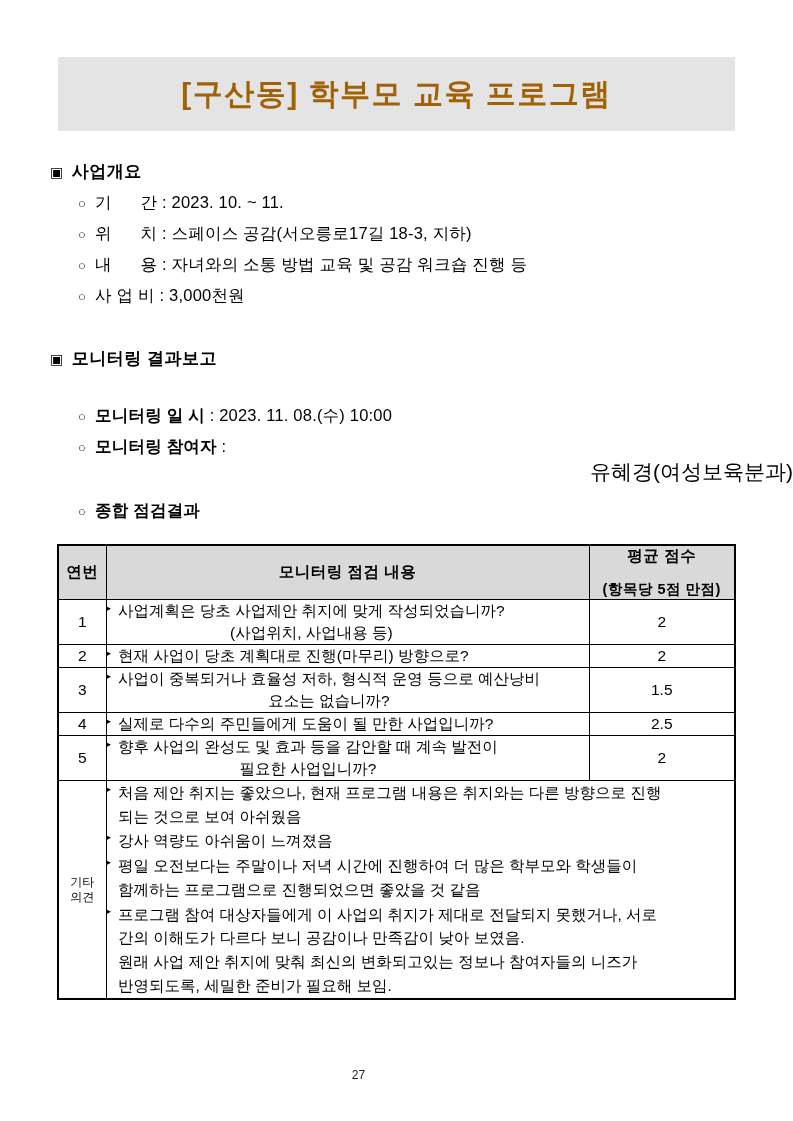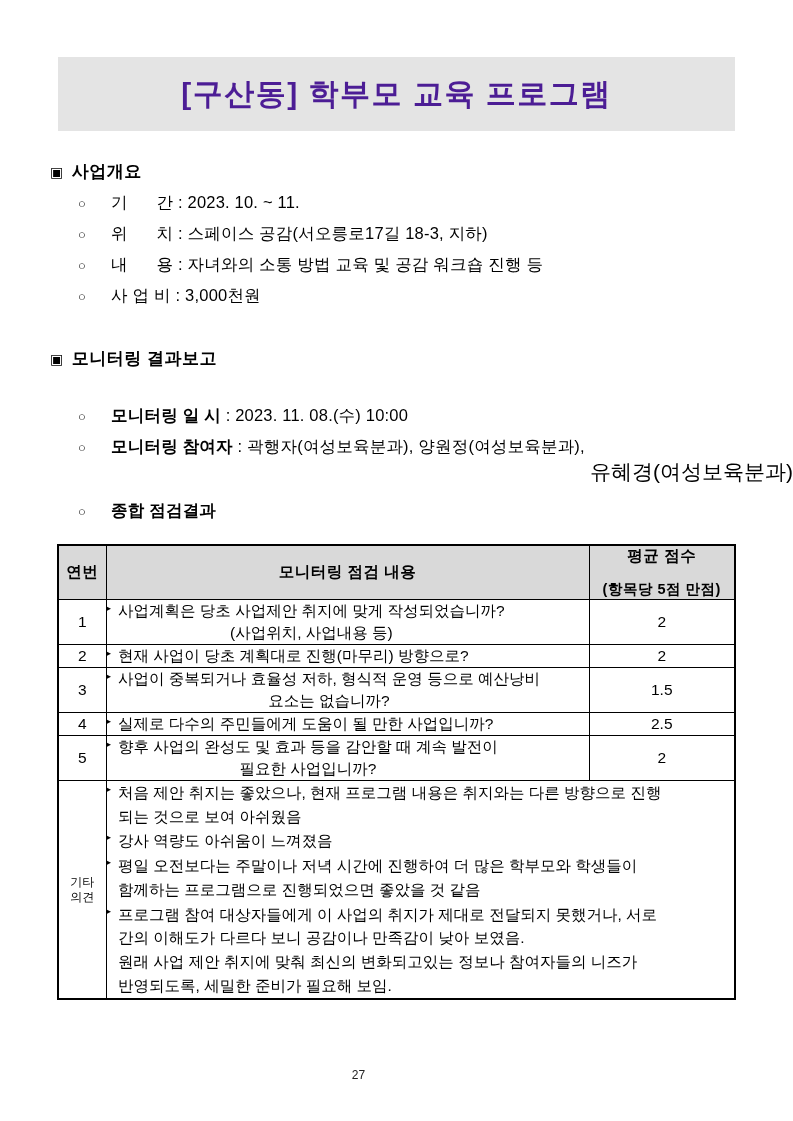--- a/index.html
+++ b/index.html
@@ -22,21 +22,21 @@
     left: 58px;
     top: 57px;
     width: 677px;
     height: 74px;
     background: #e4e4e4;
     display: flex;
     align-items: center;
     justify-content: center;
   }
   .title-text {
-    color: #4c1d95;
+    color: #a16207;
     font-size: 30px;
     font-weight: bold;
     letter-spacing: 1.5px;
     white-space: nowrap;
   }
 
   
   .content {
     position: absolute;
     left: 0;
@@ -65,21 +65,21 @@
     margin-top: 9px;
     font-size: 16.5px;
     letter-spacing: 0.2px;
     white-space: pre;
   }
   .bullet-circle {
     font-size: 13px;
     line-height: 1;
     margin-right: 9px;
   }
-  .bl-label { white-space: pre; margin-left: 16px; }
+  .bl-label { white-space: pre; }
   .bl-label.bold { font-weight: bold; }
   .bl-sep { white-space: pre; }
   .bl-value { white-space: pre; }
 
   .cont-line {
     margin-left: 78px;
     font-size: 21px;
     white-space: pre;
     text-align: right;
   }
@@ -238,21 +238,20 @@
     <span class="bullet-circle">○</span>
     <span class="bl-label bold">모니터링 일 시</span>
     <span class="bl-sep"> : </span>
     <span class="bl-value">2023. 11. 08.(수) 10:00</span>
   </div>
 
   <div class="bullet-line">
     <span class="bullet-circle">○</span>
     <span class="bl-label bold">모니터링 참여자</span>
     <span class="bl-sep"> : </span>
-    <span class="bl-value">곽행자(여성보육분과), 양원정(여성보육분과),</span>
   </div>
 
   <div class="cont-line">                        유혜경(여성보육분과)</div>
 
   <div class="bullet-line" style="margin-top:14px;">
     <span class="bullet-circle">○</span>
     <span class="bl-label bold">종합 점검결과</span>
   </div>
 
 </div>

